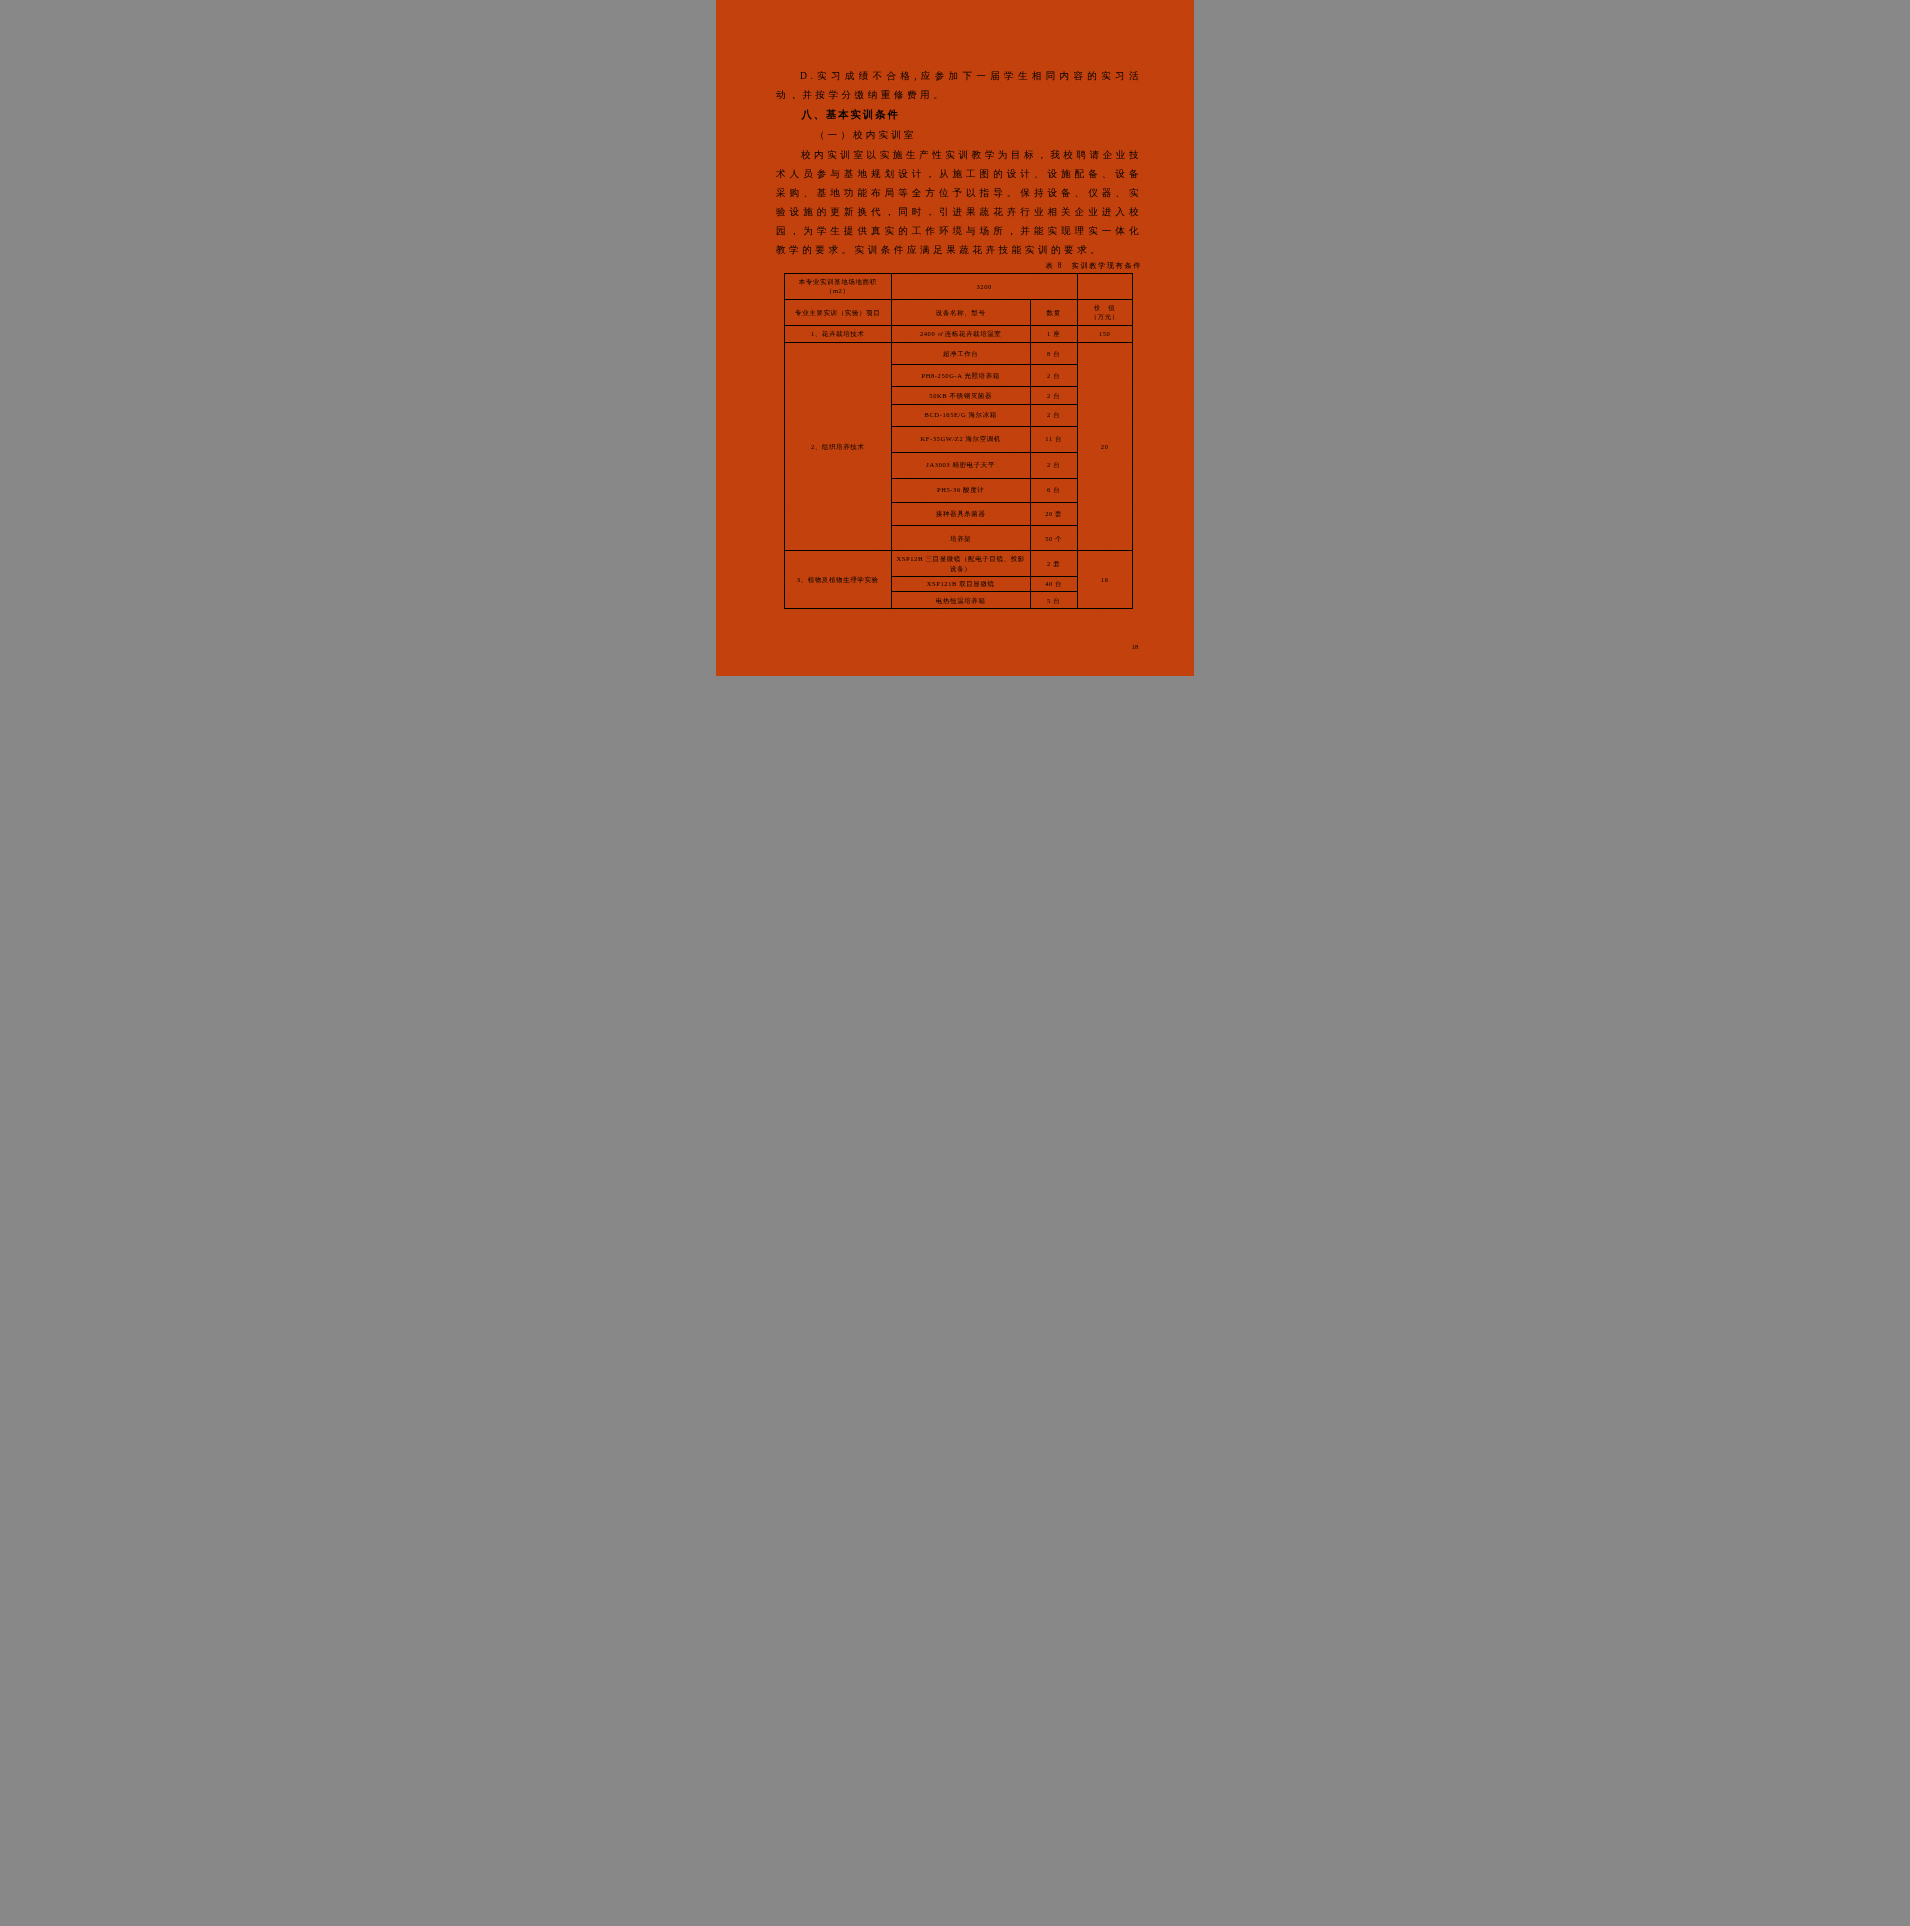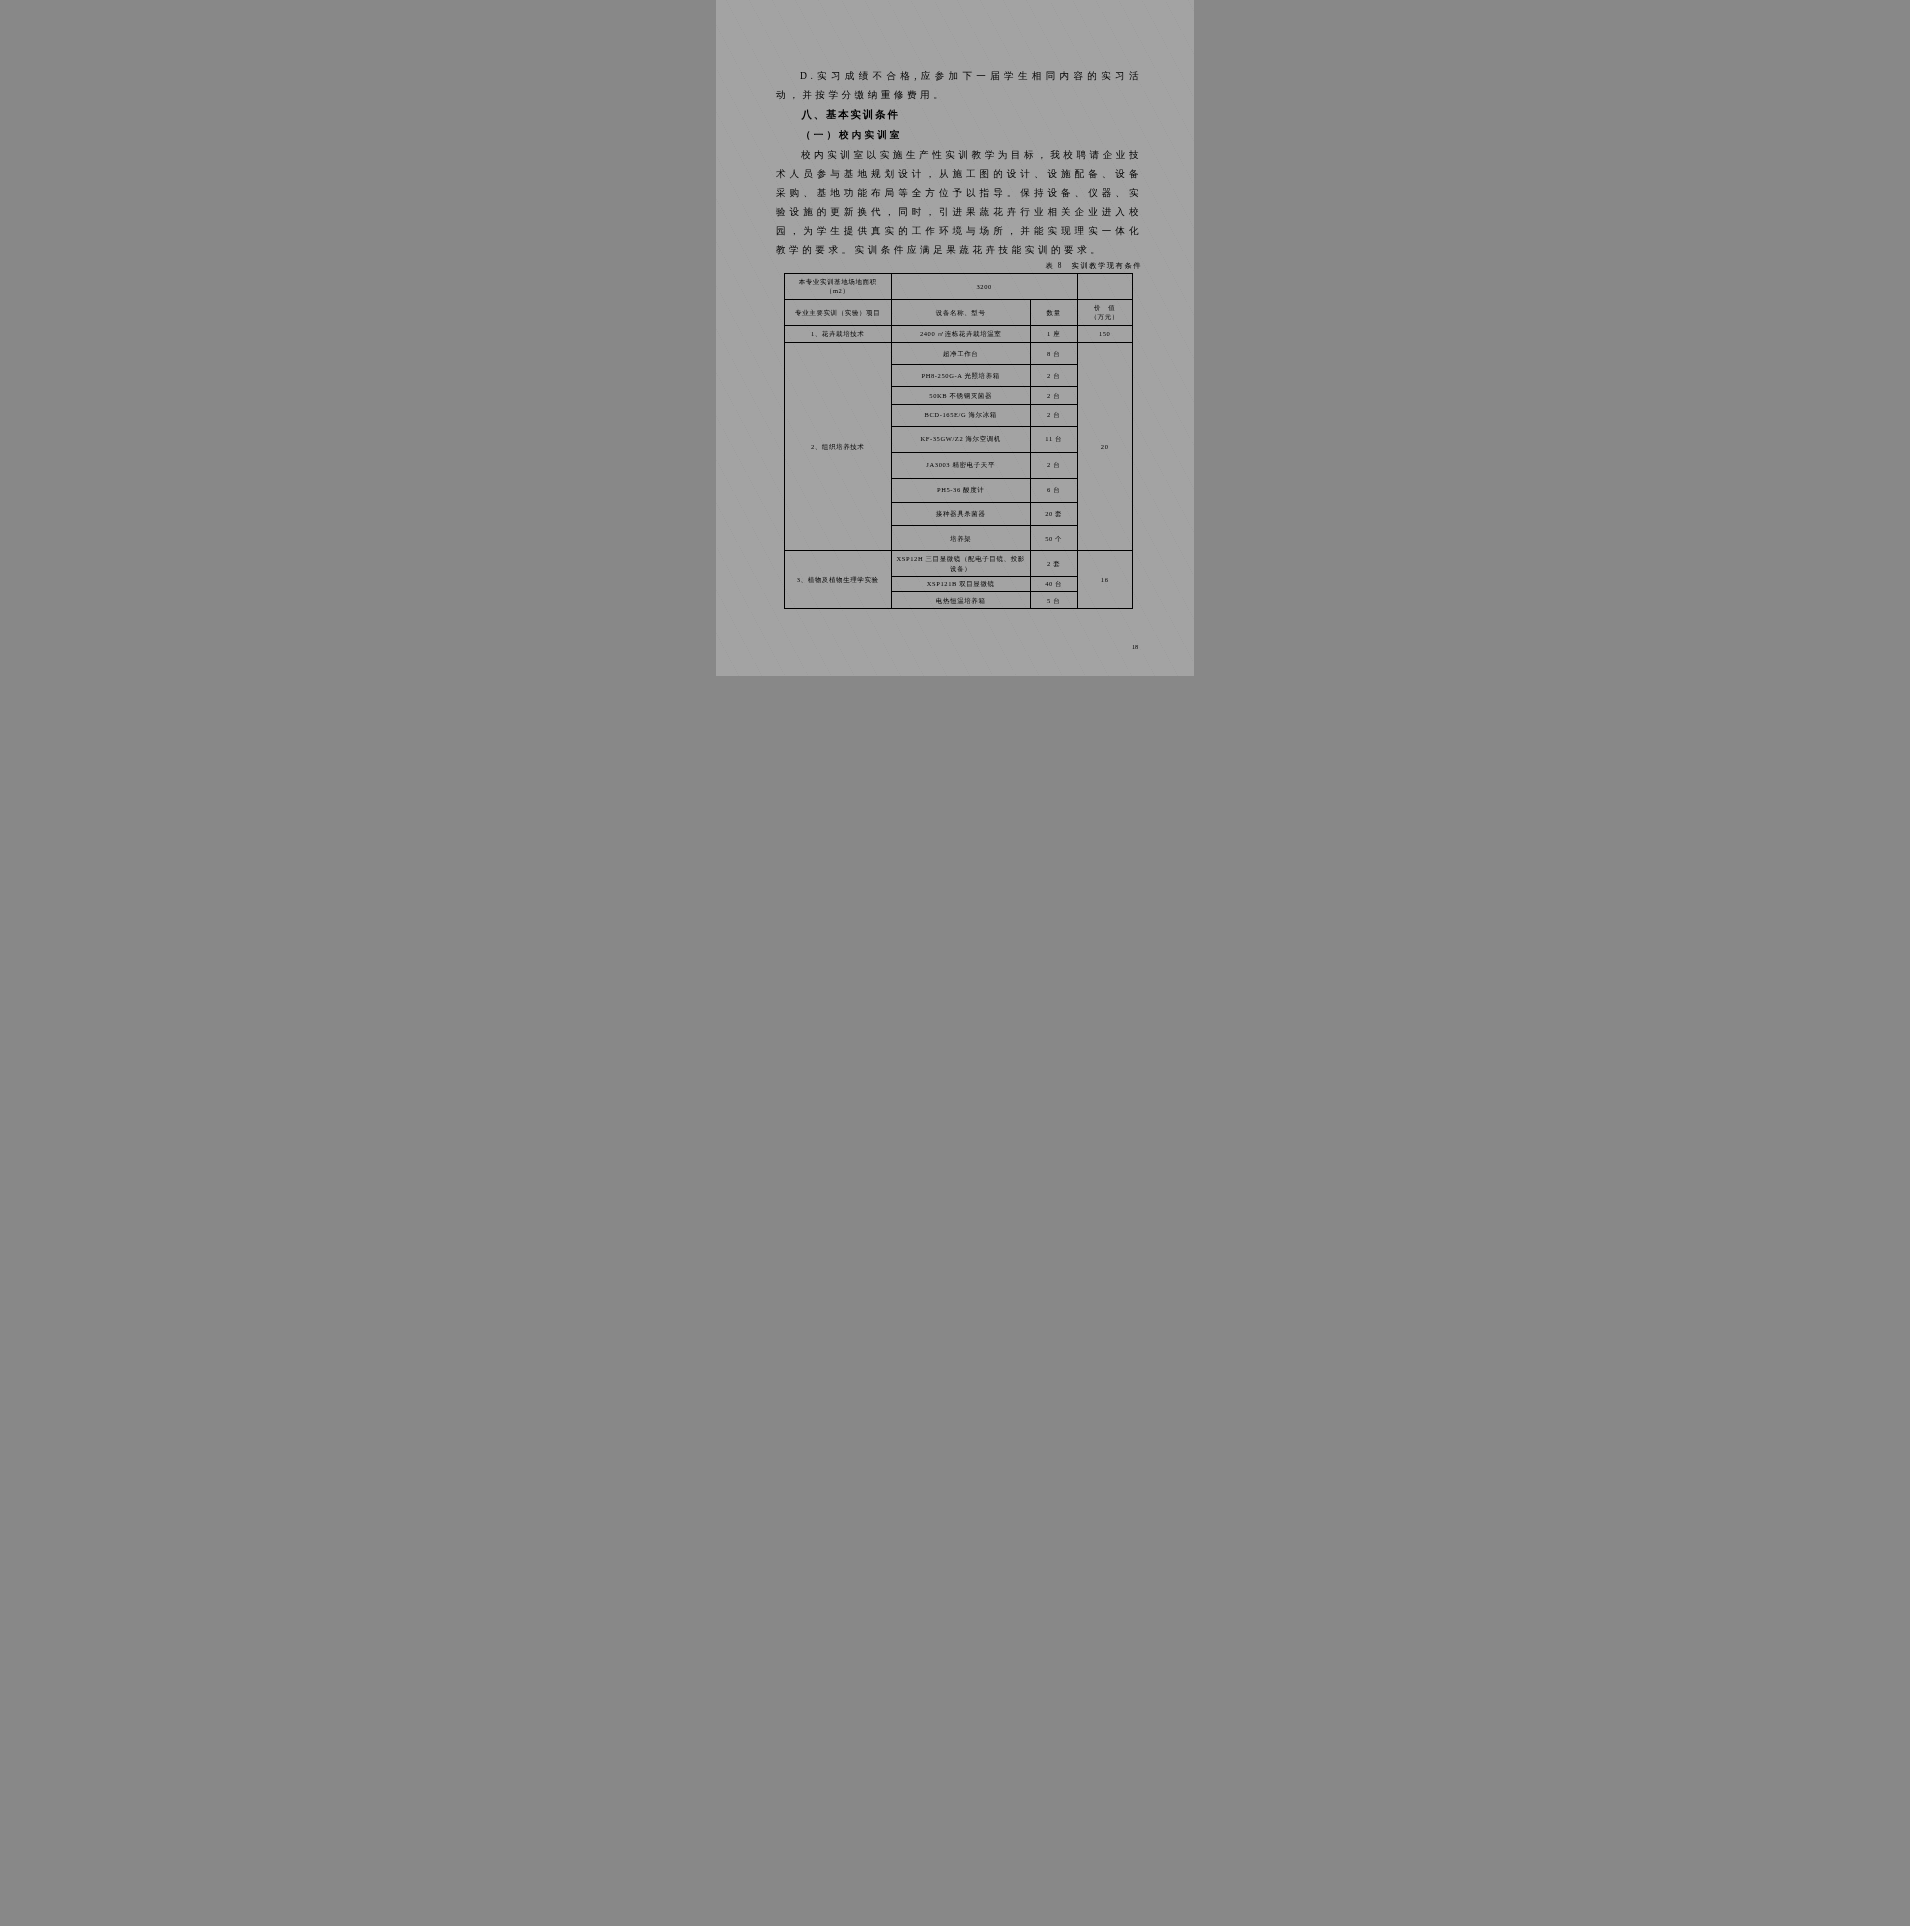--- a/index.html
+++ b/index.html
@@ -1,20 +1,20 @@
 <!DOCTYPE html>
 <html style="font-size:6.2px"><head>
 <meta charset="utf-8">
 <style>
   html,body{margin:0;padding:0;background:#888;}
   .page{
     position:relative;
     width:478px;height:676px;
     margin:0 auto;
-    background:#a3a3a3;
+    background:#c2410c;
     color:#000;
     font-family:"Liberation Serif","DejaVu Serif",serif;
     overflow:hidden;
   }
   
   .page::before{
     content:"";position:absolute;inset:0;pointer-events:none;
     background-image:
       repeating-linear-gradient(62deg, transparent 0 20px, rgba(0,0,0,0.035) 20px 20.4px),
       repeating-linear-gradient(0deg, transparent 0 16px, rgba(0,0,0,0.02) 16px 16px);
@@ -34,22 +34,22 @@
   .para-main{ text-indent:25px; }
   .heading{
     margin:0.8px 0 0 25.4px;
     font-family:Liberation Mono, monospace;
     font-weight:bold;
     font-size:10.4px;
     line-height:20px;
     letter-spacing:1.9px;
   }
   .subheading{
-    margin:0 0 0 25px;
-    font-weight:bold;
+    margin:0 0 0 39px;
+    font-weight:normal;
     font-size:9.6px;
     line-height:20px;
     letter-spacing:3.1px;
   }
   .caption{
     margin-top:1.9px;
     font-size:7.3px;
     letter-spacing:1.5px;
     text-align:right;
   }

